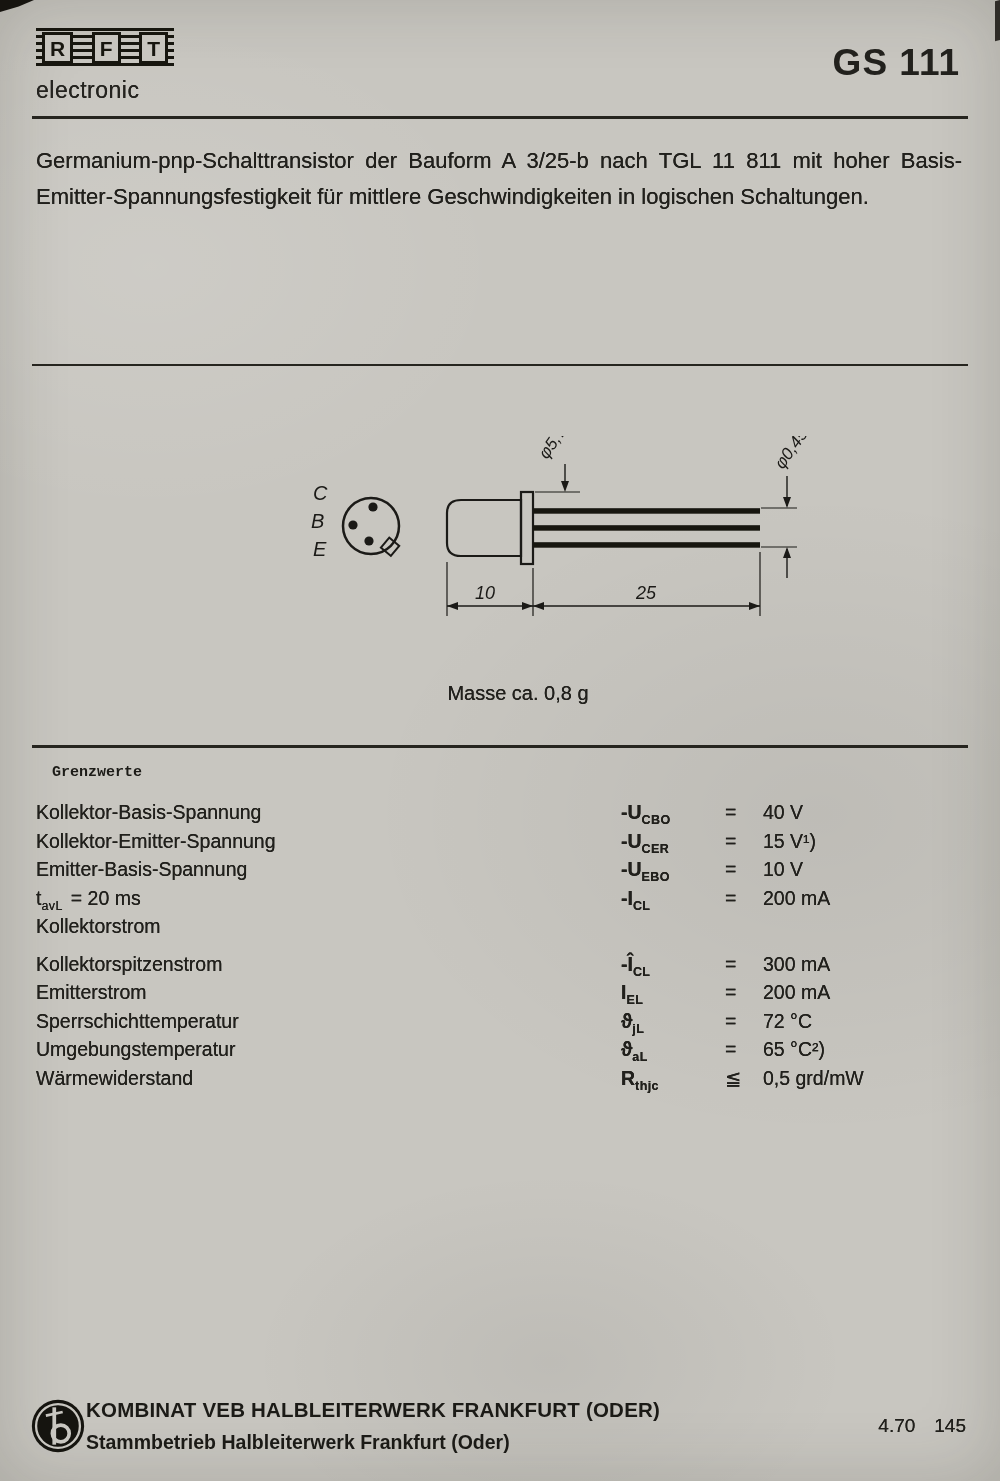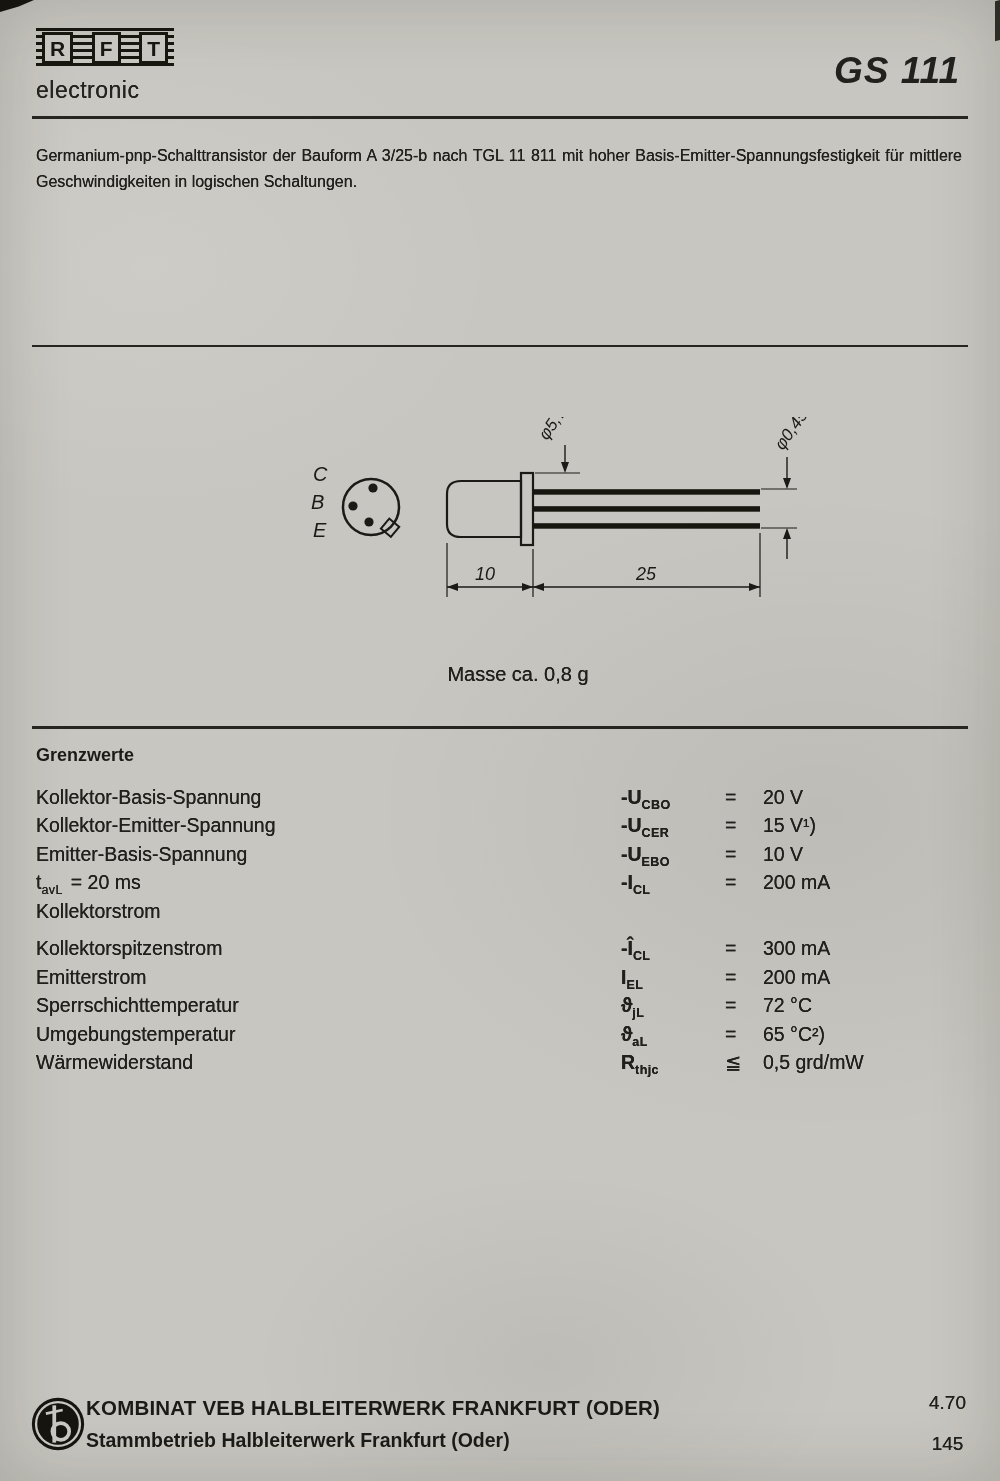--- a/index.html
+++ b/index.html
@@ -29,56 +29,56 @@
   .header { display:flex; justify-content:space-between; align-items:flex-start;
     padding:26px 40px 0 36px; }
   .rft-logo { position:relative; width:138px; height:44px; }
   .rft-stripes { position:absolute; inset:2px 0;
     background:repeating-linear-gradient(to bottom,#17160f 0 3px, transparent 3px 7px); }
   .rft-letters { position:absolute; inset:0; display:flex; justify-content:space-between;
     align-items:center; padding:0 6px; }
   .rft-letter { background:#c8c6c0; border:3px solid #17160f; font-weight:700;
     font-size:21px; line-height:1; padding:3px 5px 2px; color:#17160f; }
   .logo-sub { font-size:23px; letter-spacing:0.5px; margin-top:7px; color:#24231f; }
-  .part-number { font-size:37px; font-weight:700; letter-spacing:1px; color:#22211d; margin-top:24px;font-style:italic; }
+  .part-number { font-size:37px; font-weight:700; letter-spacing:1px; color:#22211d; margin-top:16px; }
 
   .rule { border:none; height:3px; background:#26251f; margin:12px 32px 0 32px; }
   .rule.thin { height:2px; }
 
-  .description { margin:24px 38px 0 36px; font-size:16px; line-height:1.62;
+  .description { margin:24px 38px 0 36px; font-size:22px; line-height:1.62;
     text-align:justify; color:#21201c; }
 
   .rule2 { margin-top:150px; }
 
   figure.drawing { margin:70px 0 0 295px; width:540px; height:212px; }
 
   .mass { margin:34px 0 0 36px; font-size:20px; color:#21201c;text-align:center; }
 
   .rule3 { margin-top:40px; }
 
-  .limits-title { margin:16px 0 0 36px; font-size:18px; font-weight:700; color:#1c1b17; }
+  .limits-title { margin:16px 0 0 52px; font-size:15px; font-weight:700; color:#1c1b17;font-family:Liberation Mono, monospace; }
 
   .limits-table { margin:20px 36px 0 36px; }
   .lrow { display:grid; grid-template-columns:585px 104px 38px 1fr;
     align-items:baseline; min-height:28.5px; font-size:19.5px; color:#21201c; }
   .lrow.gap-md { margin-top:9px; }
   .lbl { }
   .sym { font-weight:700; }
   .sym sub, .lbl sub { font-size:12.5px; letter-spacing:0.4px; }
   .rest { margin-left:8px; }
   .rel { }
   .val { }
 
   .footer { position:absolute; left:30px; right:34px; bottom:26px;
     display:flex; align-items:center; }
   .hfo-logo { width:56px; height:58px; flex:0 0 auto; }
   .company { }
   .company .l1 { font-size:20.5px; font-weight:700; letter-spacing:0.2px; color:#1b1a16; }
   .company .l2 { font-size:19.5px; font-weight:700; margin-top:9px; color:#1b1a16; }
-  .issue { margin-left:auto; display:flex; flex-direction:column; align-items:center;
+  .issue { margin-left:auto; display:flex; flex-direction:row; align-items:center;
     gap:19px; font-size:19px; color:#21201c; }
 
   svg text { fill:#1b1a17; }
 </style>
 </head>
 <body>
 
 <div class="page">
 
   <div class="artifact-tl"></div>
@@ -165,21 +165,21 @@
   <hr class="rule rule3">
 
   <h2 class="limits-title">Grenzwerte</h2>
 
   <div class="limits-table bodytext">
 
     <div class="lrow">
       <span class="lbl">Kollektor-Basis-Spannung</span>
       <span class="sym"><span>-U</span><sub>CBO</sub></span>
       <span class="rel">=</span>
-      <span class="val">20 V</span>
+      <span class="val">40 V</span>
     </div>
 
     <div class="lrow">
       <span class="lbl">Kollektor-Emitter-Spannung</span>
       <span class="sym"><span>-U</span><sub>CER</sub></span>
       <span class="rel">=</span>
       <span class="val">15 V¹)</span>
     </div>
 
 

